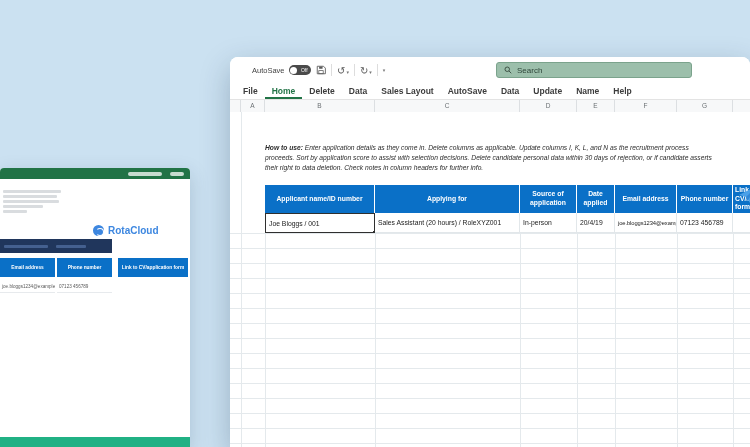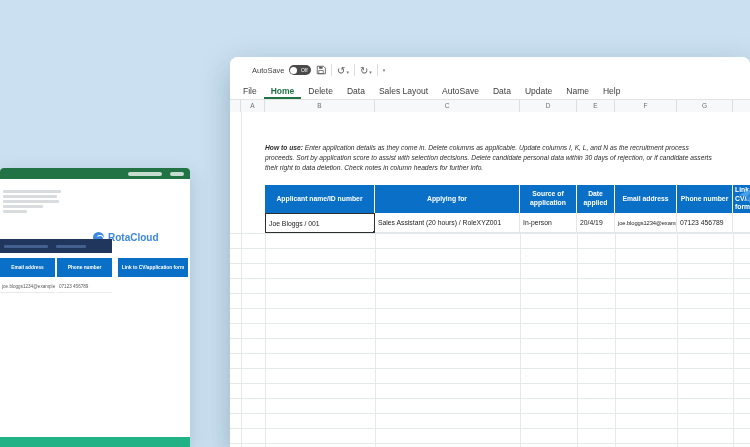--- a/index.html
+++ b/index.html
@@ -13,21 +13,21 @@
   .bwin{
     position:absolute; left:0; top:168; width:190px; height:279px;
     background:#ffffff; border-radius:4px 4px 0 0;
     box-shadow:0 6px 20px rgba(20,50,80,.18);
     top:168px;
   }
   .bw-top{position:absolute; left:0; top:0; width:100%; height:11px; background:#217346; border-radius:4px 4px 0 0;}
   .bw-top .sk{position:absolute; top:3.5px; height:4px; background:rgba(255,255,255,.75); border-radius:2px;}
   .sk{display:block; background:#d9dcdf; border-radius:1px;}
   .bw-lines .sk{position:absolute; height:2.5px;}
-  .bw-logo{position:absolute; left:93px; top:64px; display:flex; align-items:center; gap:4px; color:#3d87e0; font-weight:bold; font-size:10px;}
+  .bw-logo{position:absolute; left:93px; top:57px; display:flex; align-items:center; gap:4px; color:#3d87e0; font-weight:bold; font-size:10px;}
   .logo-mark{width:11px; height:11px; border-radius:50%; background:#3d87e0; position:relative; display:inline-block;}
   .logo-mark::after{content:""; position:absolute; left:2.5px; top:2.5px; width:6px; height:6px; border:1.4px solid #fff; border-left-color:transparent; border-radius:50%;}
   .bw-navy{position:absolute; left:0; top:71px; width:112px; height:14px; background:#20365c;}
   .bw-navy .sk{position:absolute; top:5.5px; height:3px; background:#44608f;}
   .bw-h{position:absolute; top:90px; height:19px; background:#0a70c7; color:#fff; font-weight:bold; font-size:4.8px; line-height:1.25; display:flex; align-items:center; justify-content:center; text-align:center; padding:1px; box-sizing:border-box;}
   .bw-d{position:absolute; top:113px; height:12px; color:#5a5a5a; font-size:4.6px; line-height:12px; overflow:hidden; white-space:nowrap; box-sizing:border-box; border-bottom:1px solid #e7eaed;}
   .bw-foot{position:absolute; left:0; top:269px; width:100%; height:10px; background:#20b184;}
   
   .xl{
     position:absolute; left:230px; top:57px; width:520px; height:390px;
@@ -43,21 +43,21 @@
   .qat-btn{font-size:10px; display:flex; align-items:flex-end; gap:1px; cursor:default;}
   .caret{font-size:5px; color:#777; padding-bottom:1px;}
   .sep{width:1px; height:12px; background:#dddddd; margin:0 5px;}
   .srch{
     position:absolute; left:266px; top:5px; width:196px; height:16px;
     background:#9cbfab; border:1px solid #7ba38c; border-radius:3px;
     display:flex; align-items:center; gap:5px; padding-left:7px; box-sizing:border-box;
     font-size:8px; color:#2f463a;
   }
   .tabs{position:absolute; left:0; top:26px; width:100%; height:17px; display:flex; align-items:stretch; padding-left:6px; box-sizing:border-box; border-bottom:1px solid #e3e3e3; background:#fff;}
-  .tab{font-size:8.5px; color:#3c3c3c; line-height:16px; padding:0 7px; white-space:nowrap;}
+  .tab{font-size:8.5px; color:#3c3c3c; line-height:16px; padding:0 7px; white-space:nowrap;font-weight:bold;}
   .tab.active{color:#217346; font-weight:bold; box-shadow:inset 0 -2px 0 #217346;}
   .cols{position:absolute; left:0; top:43px; width:100%; height:12px; background:#f7f8f9; border-bottom:1px solid #d5d9dc;}
   .colL{position:absolute; top:0; height:12px; line-height:12px; text-align:center; font-size:6.5px; color:#6a6f73; border-right:1px solid #dcdfe2; box-sizing:border-box;}
   .sheet{position:absolute; left:0; top:55px; width:100%; height:335px; background:#fff;}
   .stitle{position:absolute; left:35px; top:8px; font-size:13px; font-weight:bold; color:#0a70c7;}
   .howto{position:absolute; left:35px; top:31px; width:452px; font-size:6.7px; font-style:italic; color:#2b2b2b; line-height:1.5;}
   .howto .b{font-weight:bold;}
   .h-cell{position:absolute; top:73px; height:28px; background:#0a70c7; color:#fff; font-weight:bold; font-size:6.8px; line-height:1.3; display:flex; align-items:center; justify-content:center; text-align:center; box-sizing:border-box; border-right:1px solid #ffffff; padding:1px 2px;}
   .d-row{position:absolute; left:0; top:101px; width:100%; height:20px;}
   .d-cell{position:absolute; top:0; height:20px; line-height:20px; font-size:6.8px; color:#222; padding:0 3px; box-sizing:border-box; border-right:1px solid #e2e7ea; border-bottom:1px solid #e2e7ea; white-space:nowrap; overflow:hidden; background:#fff;}
@@ -130,20 +130,27 @@
         <span class="sep"></span>
         <span class="qat-btn">
             <span>↻</span>
             <span class="caret">▾</span>
           </span>
         <span class="sep"></span>
         <span class="qat-btn">
             <span class="caret">▾</span>
           </span>
       </div>
+      <div class="srch">
+        <svg width="8" height="8" viewBox="0 0 16 16">
+          <circle cx="6.5" cy="6.5" r="4.5" fill="none" stroke="#35493d" stroke-width="1.8"></circle>
+          <line x1="10" y1="10" x2="14.5" y2="14.5" stroke="#35493d" stroke-width="1.8"></line>
+        </svg>
+        <span>Search</span>
+      </div>
     </div>
 
     <div class="tabs">
       <span class="tab">File</span>
       <span class="tab active">Home</span>
       <span class="tab">Delete</span>
       <span class="tab">Data</span>
       <span class="tab">Sales Layout</span>
       <span class="tab">AutoSave</span>
       <span class="tab">Data</span>

